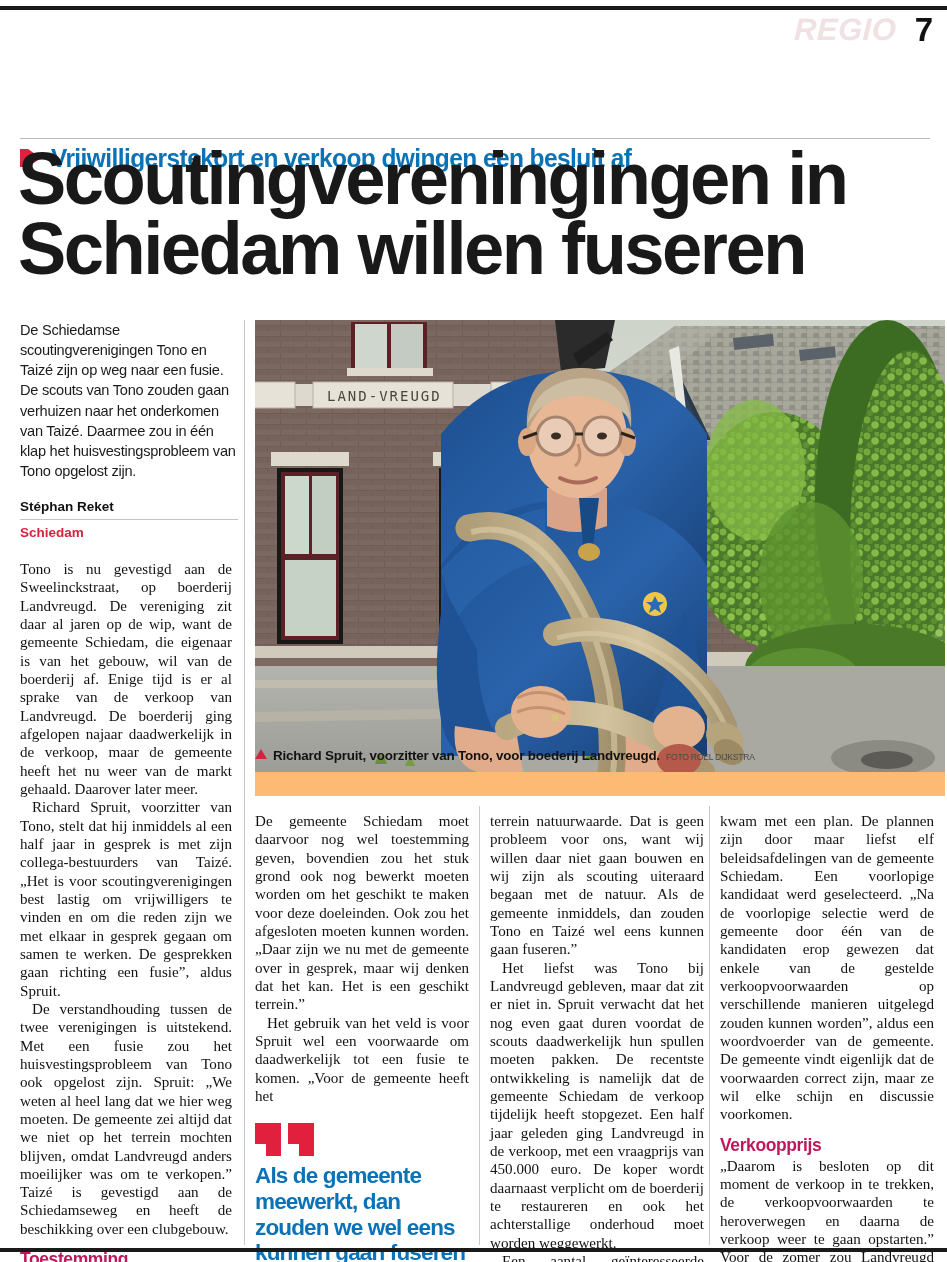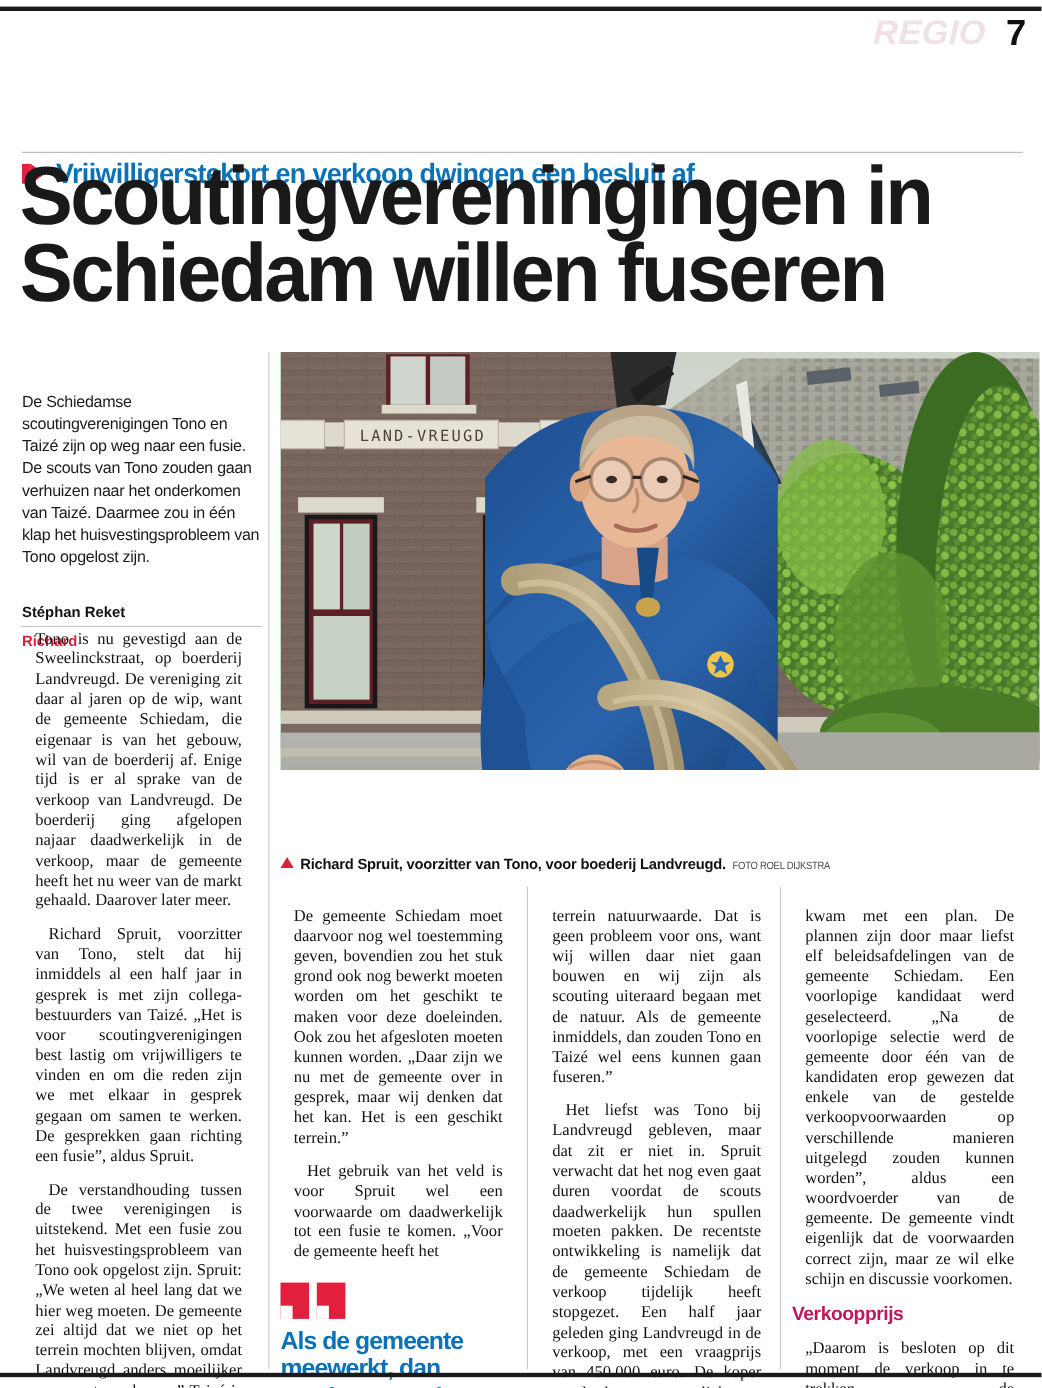--- a/index.html
+++ b/index.html
@@ -88,70 +88,69 @@
 
   
   .lead-col {
     position: absolute; left: 20px; top: 320px; width: 218px;
   }
   .lead-text {
     font-family: "Liberation Sans", sans-serif;
     font-size: 14.6px; line-height: 1.38;
     color: #1b1b1b;
     letter-spacing: -0.25px;
-    margin-top: 36px;
   }
   .byline-block {
-    margin-top: 32px;
+    margin-top: 18px;
   }
   .byline-name {
     font-family: "Liberation Sans", sans-serif;
     font-weight: 700; font-size: 13.5px; color: #111;
     padding-bottom: 5px;
     border-bottom: 1px solid #c4c4c4;
   }
   .byline-place {
     font-family: "Liberation Sans", sans-serif;
     font-weight: 700; font-size: 13.5px; color: #d6233f;
     padding-top: 5px;
   }
 
   .body-serif {
     font-family: "Liberation Serif", serif;
     font-size: 15.1px; line-height: 1.215;
     color: #121212;
     text-align: justify;
     hyphens: auto;
   }
-  .body-serif p { text-indent: 12px; margin: 12px; }
+  .body-serif p { text-indent: 12px; margin: 0; }
   .body-serif p.first { text-indent: 0; }
 
   .subhead {
     font-family: "Liberation Sans", sans-serif;
     font-weight: 700; font-size: 17.5px;
     color: #be185d; letter-spacing: -0.4px;
     margin-top: 11px; margin-bottom: 1px;
   }
 
   
   .vrule {
     position: absolute; width: 1px; background: #c9c9c9;
   }
 
   
   .photo {
     position: absolute; left: 255px; top: 320px;
-    width: 690px; height: 380px;
+    width: 690px; height: 476px;
     overflow: hidden;
-    background: #86efac;
+    background: #fdba74;
   }
   .photo svg { display: block; width: 690px; height: 452px; }
 
   .caption {
-    position: absolute; left: 255px; top: 778px;
+    position: absolute; left: 255px; top: 748px;
     width: 690px;
     display: flex; align-items: baseline; gap: 6px;
   }
   .cap-tri {
     width: 0; height: 0;
     border-left: 6px solid transparent;
     border-right: 6px solid transparent;
     border-bottom: 10px solid #d6233f;
     flex: none; position: relative; top: -1px;
   }
@@ -227,21 +226,21 @@
 
   <h1 class="headline">
     <span class="headline-line">Scoutingvereningingen in</span>
     <span class="headline-line">Schiedam willen fuseren</span>
   </h1>
 
   <div class="lead-col">
     <div class="lead-text">De Schiedamse scoutingverenigingen Tono en Taizé zijn op weg naar een fusie. De scouts van Tono zouden gaan verhuizen naar het onderkomen van Taizé. Daarmee zou in één klap het huisvestingsprobleem van Tono opgelost zijn.</div>
     <div class="byline-block">
       <div class="byline-name">Stéphan Reket</div>
-      <div class="byline-place">Richard</div>
+      <div class="byline-place">Schiedam</div>
     </div>
   </div>
 
   <div class="col col-1">
     <div class="body-serif">
       <p class="first">Tono is nu gevestigd aan de Sweelinckstraat, op boerderij Landvreugd. De vereniging zit daar al jaren op de wip, want de gemeente Schiedam, die eigenaar is van het gebouw, wil van de boerderij af. Enige tijd is er al sprake van de verkoop van Landvreugd. De boerderij ging afgelopen najaar daadwerkelijk in de verkoop, maar de gemeente heeft het nu weer van de markt gehaald. Daarover later meer.</p>
       <p>Richard Spruit, voorzitter van Tono, stelt dat hij inmiddels al een half jaar in gesprek is met zijn collega-bestuurders van Taizé. „Het is voor scoutingverenigingen best lastig om vrijwilligers te vinden en om die reden zijn we met elkaar in gesprek gegaan om samen te werken. De gesprekken gaan richting een fusie”, aldus Spruit.</p>
       <p>De verstandhouding tussen de twee verenigingen is uitstekend. Met een fusie zou het huisvestingsprobleem van Tono ook opgelost zijn. Spruit: „We weten al heel lang dat we hier weg moeten. De gemeente zei altijd dat we niet op het terrein mochten blijven, omdat Landvreugd anders moeilijker was om te verkopen.” Taizé is gevestigd aan de Schiedamseweg en heeft de beschikking over een clubgebouw.</p>
     </div>
     <div class="subhead">Toestemming</div>

